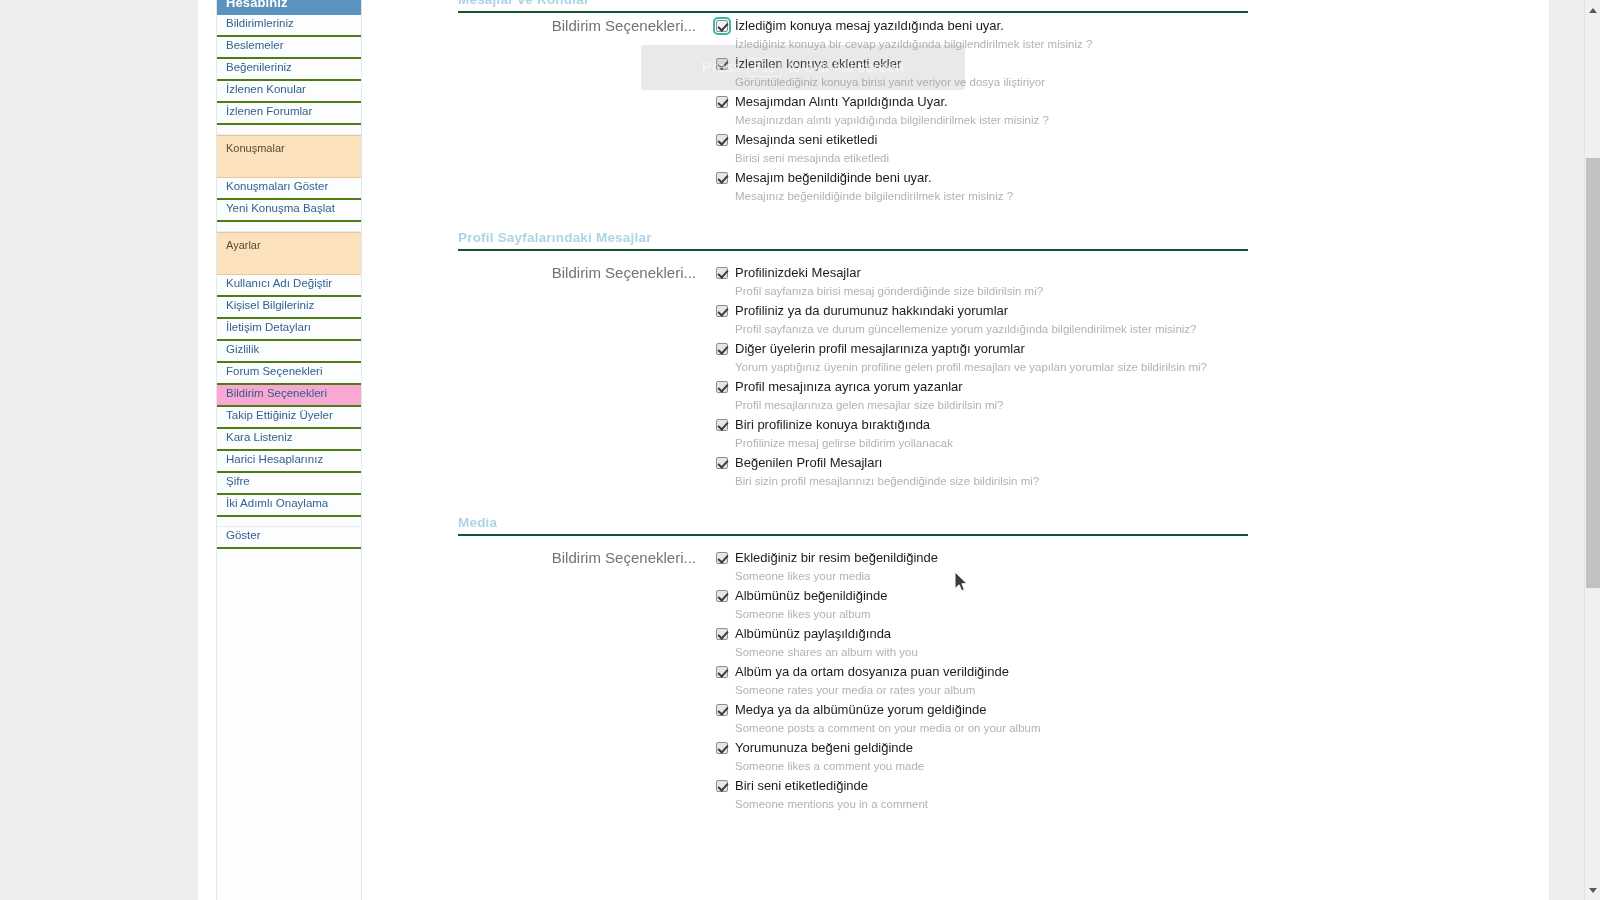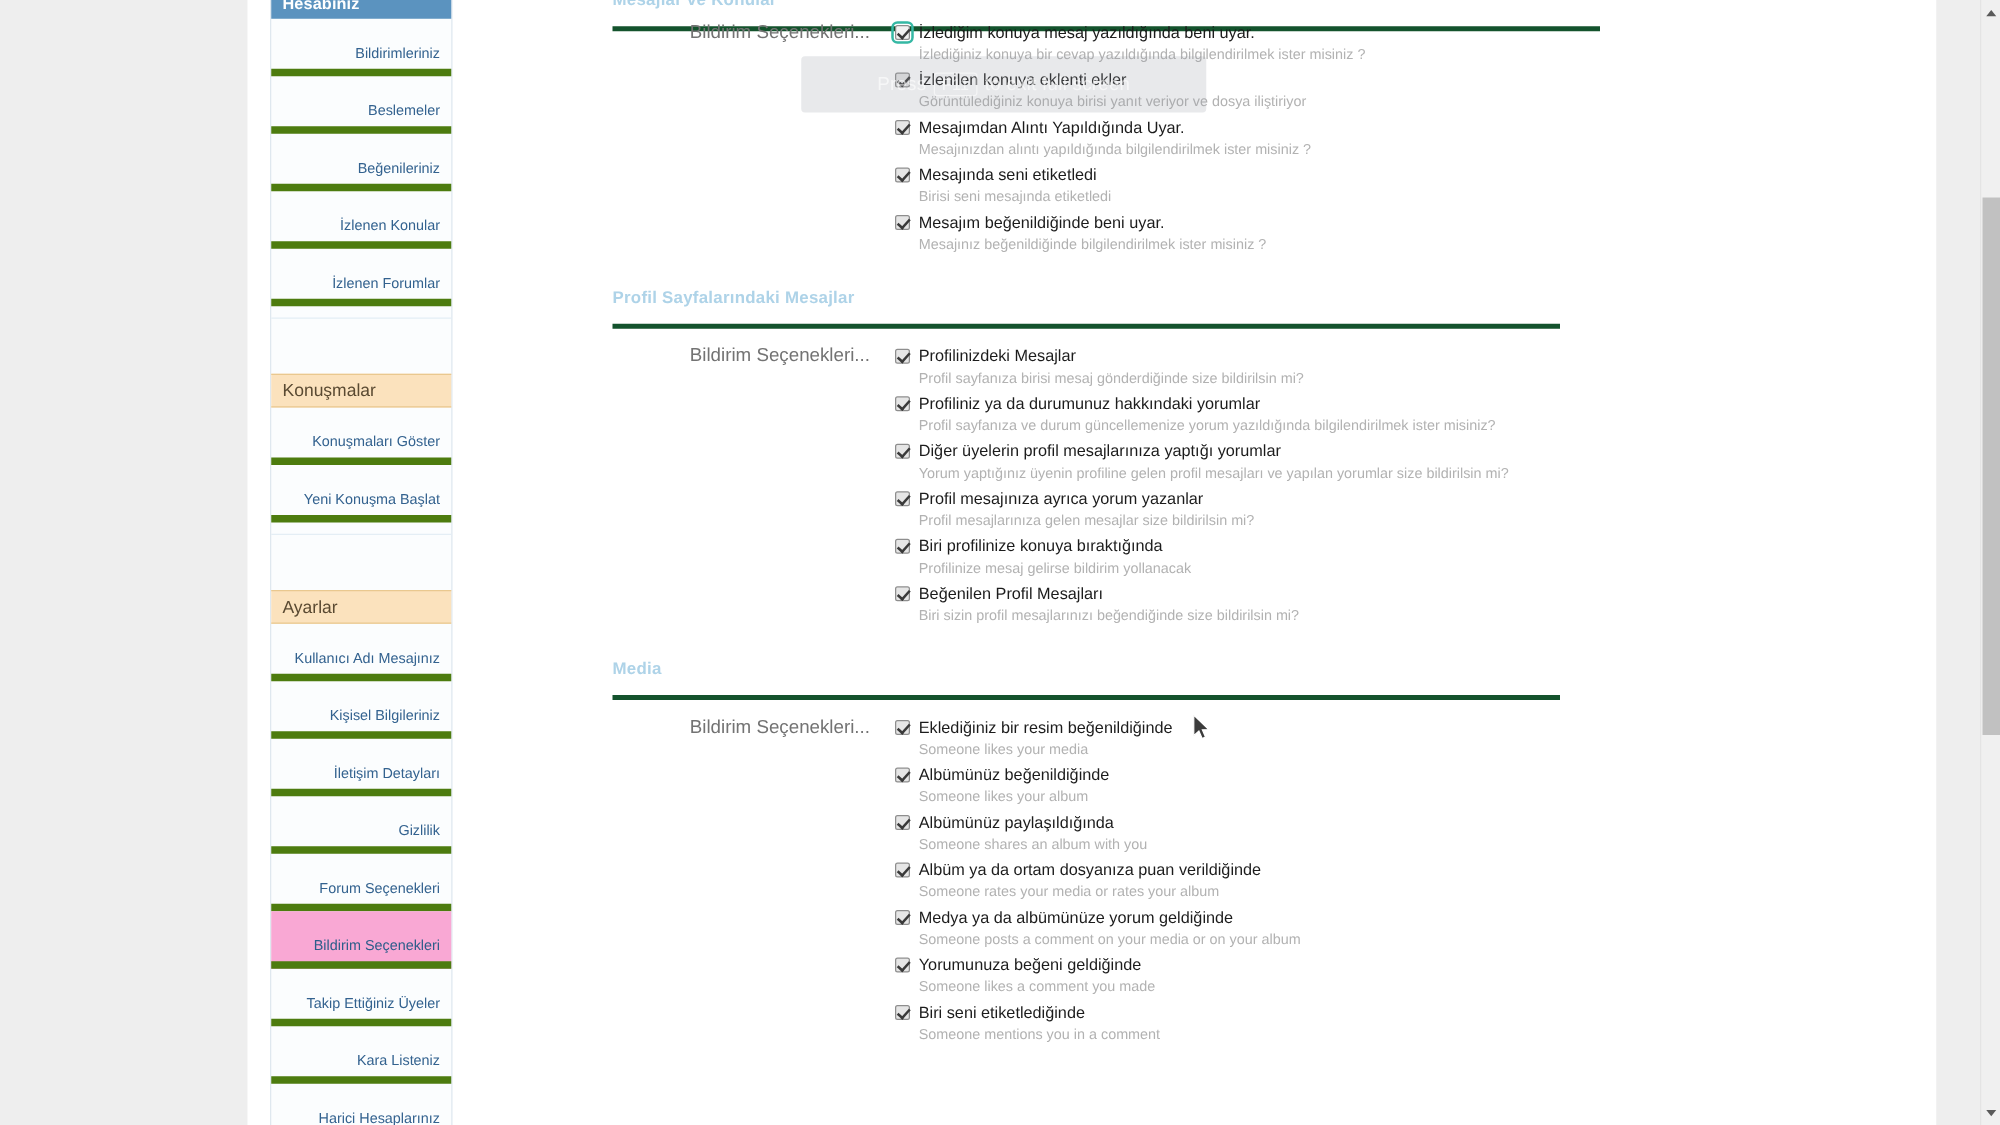--- a/index.html
+++ b/index.html
@@ -46,37 +46,35 @@
     font-size: 13px;
     font-weight: bold;
     padding: 4px 9px 5px 9px;
     margin-top: -9px;
     line-height: 15px;
     letter-spacing: .1px;
   }
   .sb-subheader {
     background: #fbe2bd;
     color: #5a4a32;
-    font-size: 14px;
-    padding: 5px 9px 6px 9px;
+    font-size: 11px;
+    padding: 5px 9px 22px 9px;
     border-top: 1px solid #e9c88f;
     border-bottom: 1px solid #e9c88f;
     line-height: 14px;
-    margin-top: 44px;
   }
   .sb-item {
     display: block;
     font-size: 11.5px;
     color: #33628f;
-    padding: 21px 9px 5px 9px;
-    border-bottom: 6px solid #4d7c0f;
+    padding: 1px 9px 5px 9px;
+    border-bottom: 2px solid #4d7c0f;
     line-height: 14px;
     cursor: pointer;
     background: transparent;
-    text-align: right;
   }
   .sb-item.active {
     font-weight: normal;
     color: #2c5d8a;
     background: #f9a8d4;
   }
   .sb-gap {
     height: 10px;
     border-bottom: 1px solid #e4eef5;
   }
@@ -85,25 +83,24 @@
   .content {
     position: absolute;
     left: 458px;
     top: 0;
     width: 790px;
   }
   .section-head {
     font-size: 13.5px;
     font-weight: bold;
     color: #aed3e8;
-    padding-bottom: 13px;
-    border-bottom: 4px solid #14532d;
+    padding-bottom: 3px;
+    border-bottom: 2px solid #14532d;
     line-height: 16px;
     letter-spacing: .2px;
-    margin-left: 32px;
   }
   .section-head.clipped {
     position: absolute;
     top: -8px;
     left: 0;
     width: 790px;
   }
 
   .opt-block {
     position: relative;
@@ -260,21 +257,21 @@
       <a class="sb-item">Beslemeler</a>
       <a class="sb-item">Beğenileriniz</a>
       <a class="sb-item">İzlenen Konular</a>
       <a class="sb-item">İzlenen Forumlar</a>
       <div class="sb-gap"></div>
       <div class="sb-subheader">Konuşmalar</div>
       <a class="sb-item">Konuşmaları Göster</a>
       <a class="sb-item">Yeni Konuşma Başlat</a>
       <div class="sb-gap"></div>
       <div class="sb-subheader">Ayarlar</div>
-      <a class="sb-item">Kullanıcı Adı Mesajınız</a>
+      <a class="sb-item">Kullanıcı Adı Değiştir</a>
       <a class="sb-item">Kişisel Bilgileriniz</a>
       <a class="sb-item">İletişim Detayları</a>
       <a class="sb-item">Gizlilik</a>
       <a class="sb-item">Forum Seçenekleri</a>
       <a class="sb-item active">Bildirim Seçenekleri</a>
       <a class="sb-item">Takip Ettiğiniz Üyeler</a>
       <a class="sb-item">Kara Listeniz</a>
       <a class="sb-item">Harici Hesaplarınız</a>
       <a class="sb-item">Şifre</a>
       <a class="sb-item">İki Adımlı Onaylama</a>

